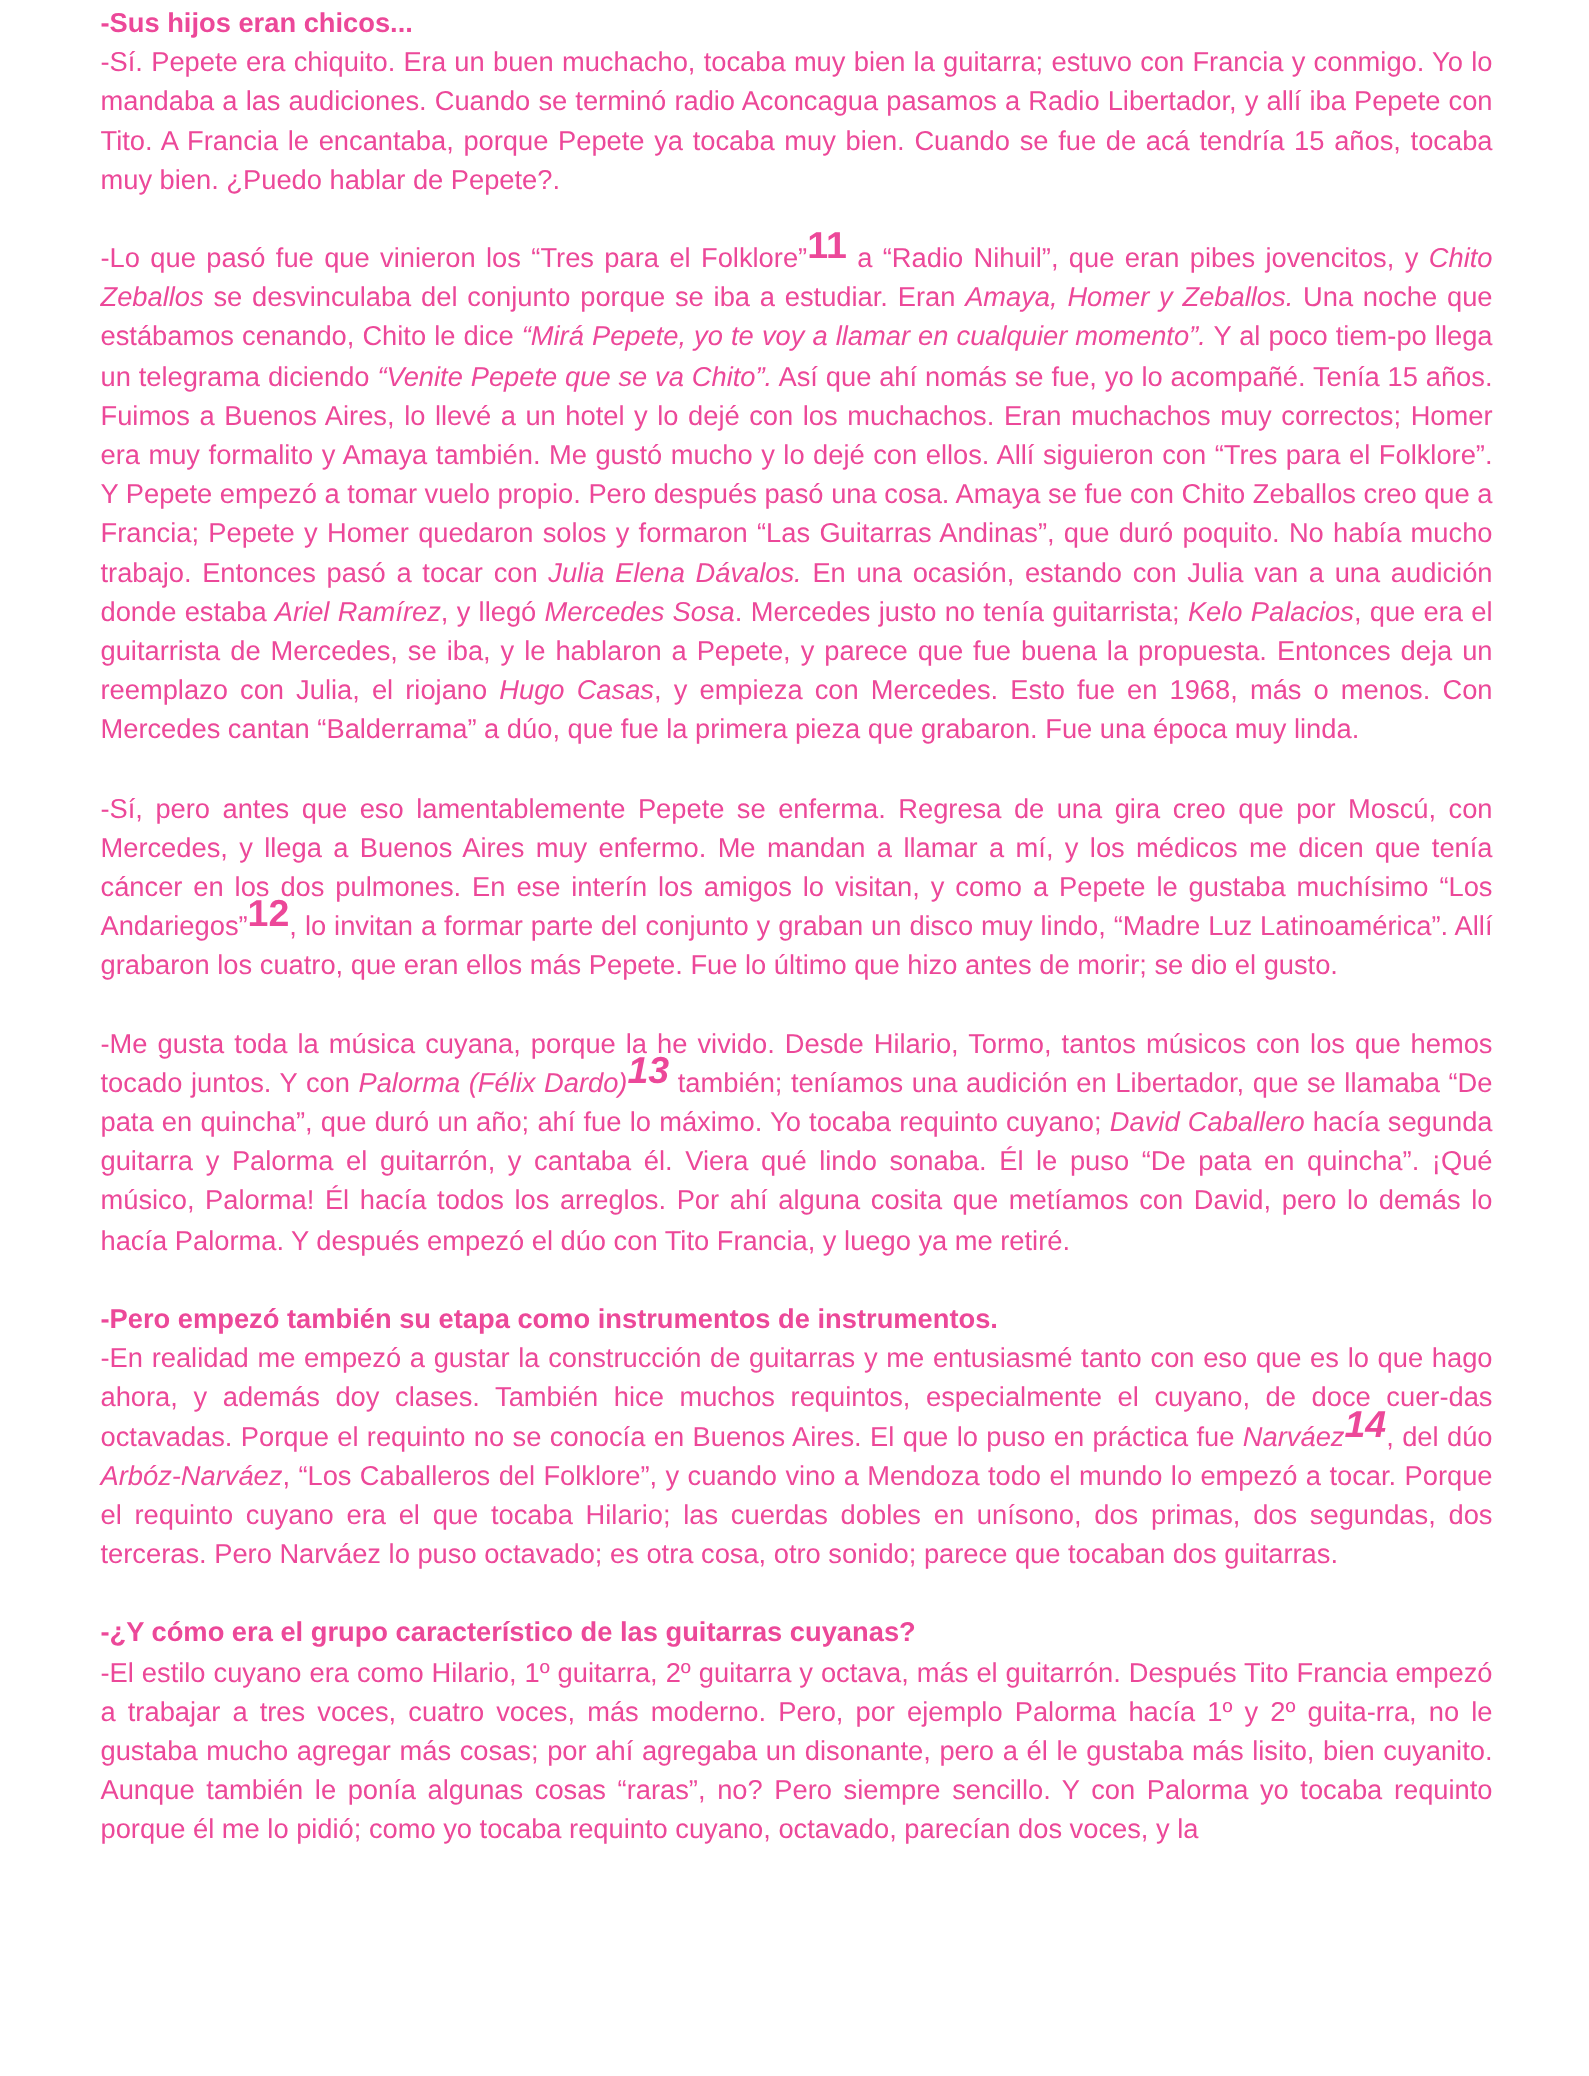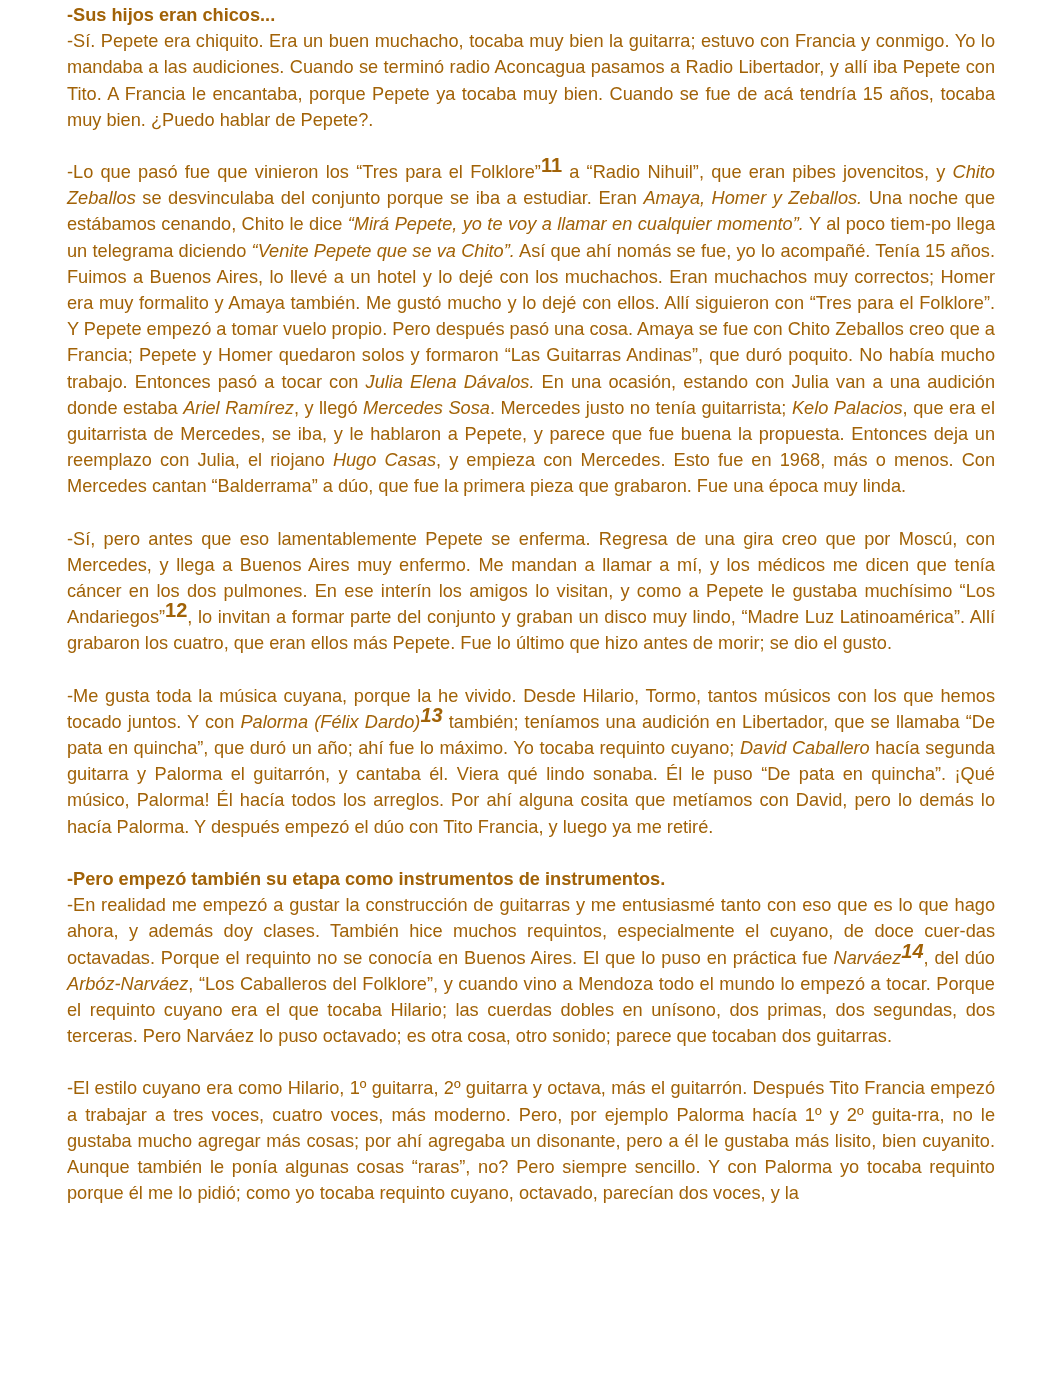--- a/index.html
+++ b/index.html
@@ -10,30 +10,30 @@
       position: relative;
     }
     .page {
       position: absolute;
       left: 67px;
       top: 2px;
       width: 928px;
       font-family: "Liberation Sans", sans-serif;
       font-size: 18.2px;
       line-height: 26.2px;
-      color: #a16207;
+      color: #ec4899;
       text-align: justify;
     }
     .section { margin: 0 0 26px 0; }
     .question { font-weight: bold; margin: 0; }
     .answer { margin: 0; }
     .answer i { font-style: italic; }
     sup.fn {
       font-weight: bold;
-      font-size: 20px;
+      font-size: 25px;
       line-height: 0;
       vertical-align: 6px;
       margin-top: 38px;
     }
     sup.fn.it { font-style: italic; }
   </style>
 </head>
 <body>
 
 <div class="page" id="page">
@@ -48,15 +48,16 @@
       <p class="answer"><span>-Sí, pero antes que eso lamentablemente Pepete se enferma. Regresa de una gira creo que por Moscú, con Mercedes, y llega a Buenos Aires muy enfermo. Me mandan a llamar a mí, y los médicos me dicen que tenía cáncer en los dos pulmones. En ese interín los amigos lo visitan, y como a Pepete le gustaba muchísimo “Los Andariegos”</span><sup class="fn">12</sup><span>, lo invitan a formar parte del conjunto y graban un disco muy lindo, “Madre Luz Latinoamérica”. Allí grabaron los cuatro, que eran ellos más Pepete. Fue lo último que hizo antes de morir; se dio el gusto.</span></p>
     </div>
     <div class="section">
       <p class="answer"><span>-Me gusta toda la música cuyana, porque la he vivido. Desde Hilario, Tormo, tantos músicos con los que hemos tocado juntos. Y con </span><i>Palorma (Félix Dardo)</i><sup class="fn it">13</sup><span> también; teníamos una audición en Libertador, que se llamaba “De pata en quincha”, que duró un año; ahí fue lo máximo. Yo tocaba requinto cuyano; </span><i>David Caballero</i><span> hacía segunda guitarra y Palorma el guitarrón, y cantaba él. Viera qué lindo sonaba. Él le puso “De pata en quincha”. ¡Qué músico, Palorma! Él hacía todos los arreglos. Por ahí alguna cosita que metíamos con David, pero lo demás lo hacía Palorma. Y después empezó el dúo con Tito Francia, y luego ya me retiré.</span></p>
     </div>
     <div class="section">
       <p class="question">-Pero empezó también su etapa como instrumentos de instrumentos.</p>
       <p class="answer"><span>-En realidad me empezó a gustar la construcción de guitarras y me entusiasmé tanto con eso que es lo que hago ahora, y además doy clases. También hice muchos requintos, especialmente el cuyano, de doce cuer-das octavadas. Porque el requinto no se conocía en Buenos Aires. El que lo puso en práctica fue </span><i>Narváez</i><sup class="fn it">14</sup><span>, del dúo </span><i>Arbóz-Narváez</i><span>, “Los Caballeros del Folklore”, y cuando vino a Mendoza todo el mundo lo empezó a tocar. Porque el requinto cuyano era el que tocaba Hilario; las cuerdas dobles en unísono, dos primas, dos segundas, dos terceras. Pero Narváez lo puso octavado; es otra cosa, otro sonido; parece que tocaban dos guitarras.</span></p>
     </div>
     <div class="section">
+      <p class="question">-¿Y cómo era el grupo característico de las guitarras cuyanas?</p>
       <p class="answer"><span>-El estilo cuyano era como Hilario, 1º guitarra, 2º guitarra y octava, más el guitarrón. Después Tito Francia empezó a trabajar a tres voces, cuatro voces, más moderno. Pero, por ejemplo Palorma hacía 1º y 2º guita-rra,  no le gustaba mucho agregar más cosas; por ahí agregaba un disonante, pero a él le gustaba más lisito, bien cuyanito. Aunque también le ponía algunas cosas “raras”, no? Pero siempre sencillo. Y con Palorma yo tocaba requinto porque él me lo pidió; como yo tocaba requinto cuyano, octavado, parecían dos voces, y la</span></p>
     </div>
   </div>
 
 </body></html>

